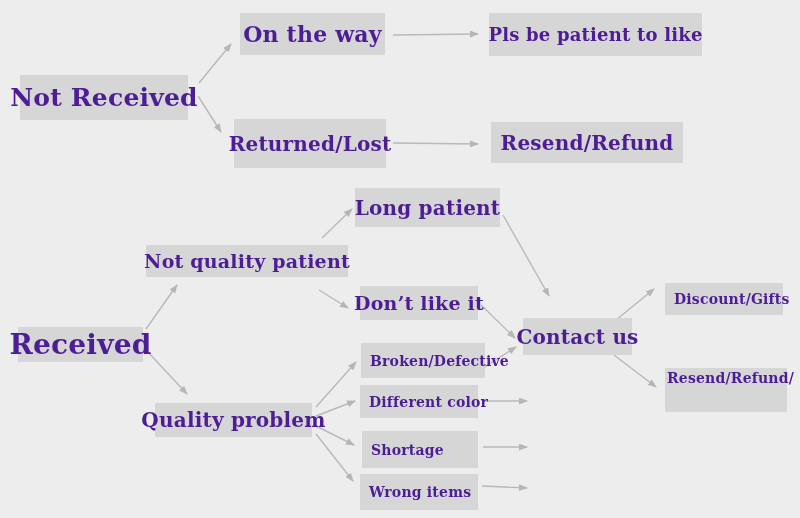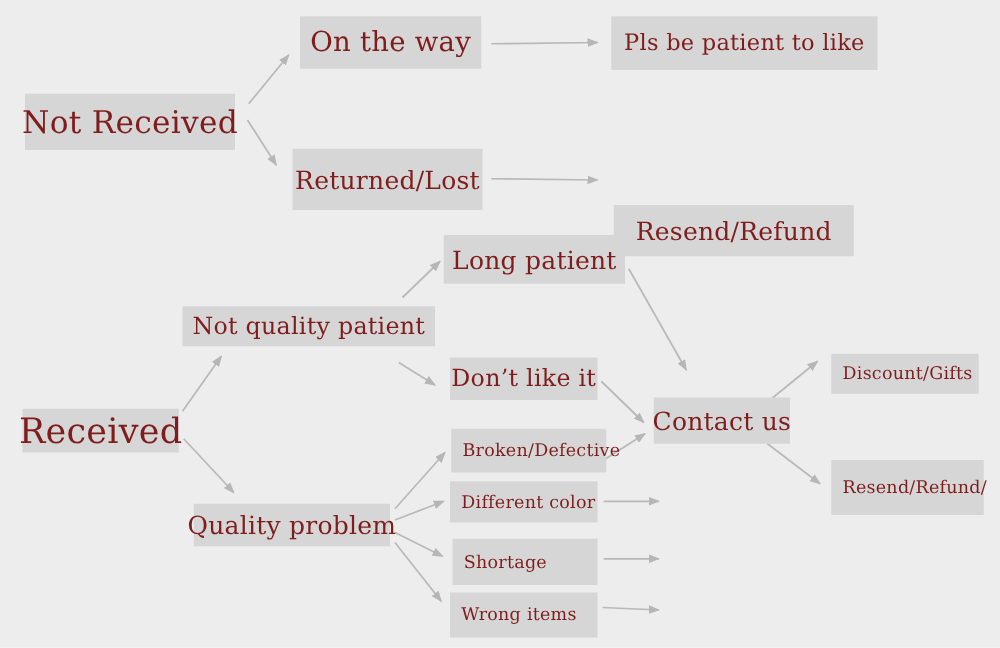--- a/index.html
+++ b/index.html
@@ -18,45 +18,44 @@
     position: absolute;
     left: 0;
     top: 0;
     width: 800px;
     height: 518px;
     pointer-events: none;
   }
   .node {
     position: absolute;
     background: #d6d6d6;
-    color: #7f1d1d;
-    font-weight: normal;
+    color: #4c1d95;
+    font-weight: bold;
     display: flex;
     align-items: center;
     justify-content: center;
     white-space: nowrap;
     letter-spacing: 0.2px;
   }
   .node.left {
     justify-content: flex-start;
     padding-left: 9px;
     box-sizing: border-box;
   }
   .node.twoline {
-    flex-direction: column;
     align-items: flex-start;
     justify-content: center;
     line-height: 21px;
   }
   
   .n-not-received   { left: 20px;  top: 75px;  width: 168px; height: 45px; font-size: 25px; }
   .n-on-the-way     { left: 240px; top: 13px;  width: 145px; height: 42px; font-size: 22px; }
   .n-pls-wait       { left: 489px; top: 13px;  width: 213px; height: 43px; font-size: 18px; }
   .n-returned-lost  { left: 234px; top: 119px; width: 152px; height: 49px; font-size: 20px; text-align: right; }
-  .n-resend-refund  { left: 491px; top: 122px; width: 192px; height: 41px; font-size: 20px; margin-top: 42px; }
+  .n-resend-refund  { left: 491px; top: 122px; width: 192px; height: 41px; font-size: 20px; }
   .n-received       { left: 18px;  top: 327px; width: 125px; height: 35px; font-size: 28px; }
   .n-not-quality    { left: 146px; top: 245px; width: 202px; height: 32px; font-size: 19px; }
   .n-long-delivery  { left: 355px; top: 188px; width: 145px; height: 39px; font-size: 20px; }
   .n-dont-like      { left: 360px; top: 286px; width: 118px; height: 34px; font-size: 19px; }
   .n-quality        { left: 155px; top: 403px; width: 157px; height: 34px; font-size: 20px; }
   .n-broken         { left: 361px; top: 343px; width: 124px; height: 35px; font-size: 14px; }
   .n-different      { left: 360px; top: 385px; width: 118px; height: 33px; font-size: 14px; }
   .n-shortage       { left: 362px; top: 431px; width: 116px; height: 37px; font-size: 14px; }
   .n-wrong          { left: 360px; top: 474px; width: 118px; height: 36px; font-size: 14px; }
   .n-contact        { left: 523px; top: 318px; width: 109px; height: 37px; font-size: 20px; }

